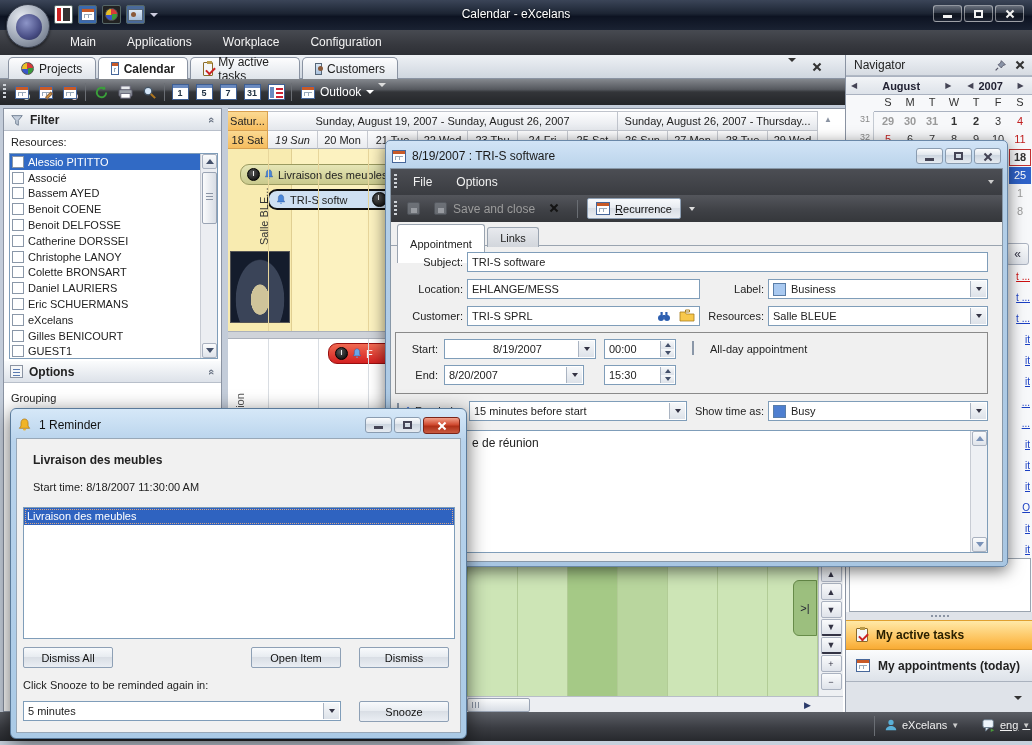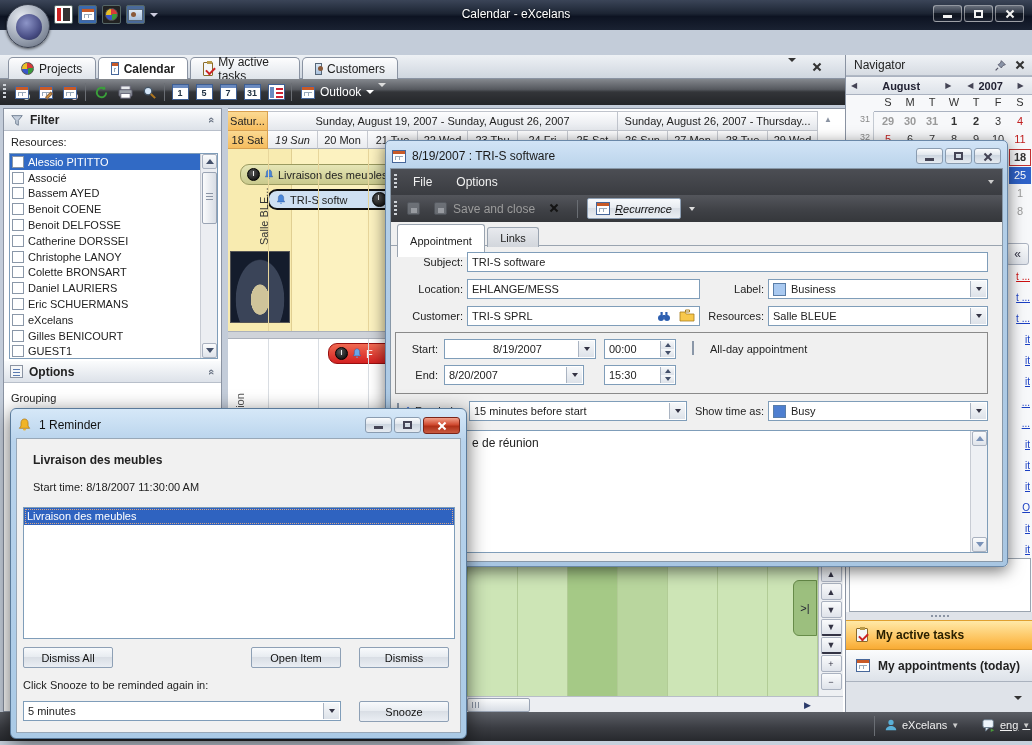--- a/index.html
+++ b/index.html
@@ -188,26 +188,26 @@
   .ad-title{position:absolute;left:4px;top:3px;right:4px;height:24px;display:flex;align-items:center;gap:6px;
     font-size:12px;color:#1a1a1a;padding:0 2px;}
   .ad-winbtn{width:27px;height:16px;border:1px solid #8a9cb0;border-radius:3px;color:#445;
     background:linear-gradient(#fbfcfd,#dfe5ec 45%,#cdd6e0 46%,#e6ebf1);display:flex;align-items:center;justify-content:center;}
   .ad-body{position:absolute;left:4px;top:27px;right:4px;bottom:4px;background:#f0f0f0;border:1px solid #8898a8;overflow:hidden;}
   .ad-menu{position:absolute;left:0;top:0;right:0;height:26px;background:linear-gradient(#4c4e54,#3a3c41);display:flex;align-items:center;color:#f2f2f2;font-size:12px;}
   .ad-toolbar{position:absolute;left:0;top:26px;right:0;height:27px;background:linear-gradient(#54565c,#3e4045 60%,#35373b);display:flex;align-items:center;color:#9b9b9b;font-size:12px;}
   .disk{width:13px;height:13px;background:#80858c;border:1px solid #5a5f66;border-radius:2px;position:relative;opacity:.65;}
   .disk::after{content:"";position:absolute;left:3px;bottom:1px;width:6px;height:5px;background:#c8ccd2;}
   .recur{height:21px;padding:0 8px;display:flex;align-items:center;gap:5px;color:#111;}
-  .recur-label{display:block;font-style:italic;}
+  .recur-label{display:block;}
   .recur-label::first-letter{text-decoration:underline;}
   .ad-tabs{position:absolute;left:0;top:53px;right:0;height:24px;border-bottom:1px solid #9aa4b0;background:#f0f0f0;}
   .ad-tab{position:absolute;border:1px solid #9aa4b0;border-bottom:none;border-radius:3px 3px 0 0;
     display:flex;align-items:center;justify-content:center;font-size:11px;}
-  .ad-tab.active{left:6px;top:2px;width:88px;height:33px;background:#fff;}
+  .ad-tab.active{left:6px;top:2px;width:88px;height:39px;background:#fff;}
   .ad-tab.inactive{left:96px;top:5px;width:52px;height:20px;background:linear-gradient(#e8eaee,#d2d6dc);}
   .ad-form{position:absolute;left:0;top:77px;right:0;bottom:0;}
   .groupbox{position:absolute;left:4px;right:14px;top:86px;height:62px;border:1px solid #8a8a8a;}
   .ckbox{width:13px;height:13px;background:#fff;border:1px solid #8a97a8;position:relative;}
   .ckbox.silver{background:#dfe4ea;}
   .ckbox.checked::after{content:"";position:absolute;left:2px;top:3px;width:7px;height:3px;
     border-left:2px solid #2a5fd0;border-bottom:2px solid #2a5fd0;transform:rotate(-45deg);}
   .memo{position:absolute;left:4px;right:14px;top:184px;bottom:8px;background:#fff;border:1px solid #7f9db9;}
   .memo-scroll{position:absolute;right:0;top:0;bottom:0;width:17px;background:#eef0f4;border-left:1px solid #c8ccd4;}
   .memo-scroll .utri,.memo-scroll .dntri{border-bottom-color:#7a92b8;border-top-color:#7a92b8;}
@@ -256,20 +256,27 @@
         </span>
       <span class="winbtn">
           <span class="xicon"></span>
         </span>
     </div>
   </div>
 
   <div class="applogo">
       <span class="sphere"></span>
     </div>
+  <div class="menubar">
+    <span class="wrap"></span>
+    <span class="mitem">Main</span>
+    <span class="mitem">Applications</span>
+    <span class="mitem">Workplace</span>
+    <span class="mitem">Configuration</span>
+  </div>
 
   <div class="tabstrip">
     <div class="tab" style="left:8px;width:88px;">
       <span class="pieicon"></span>
       <span>Projects</span>
     </div>
     <div class="tab active" style="left:98px;width:90px;">
       <span class="calicon"></span>
       <span>Calendar</span>
     </div>

